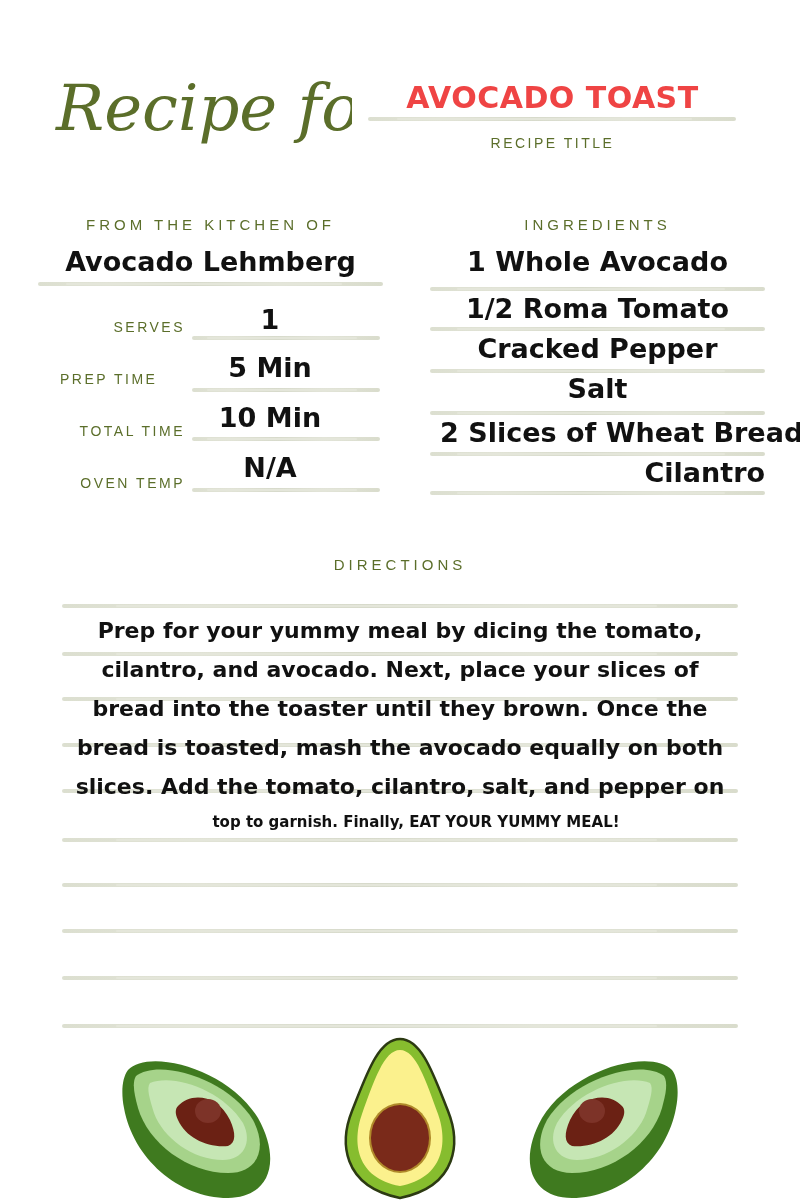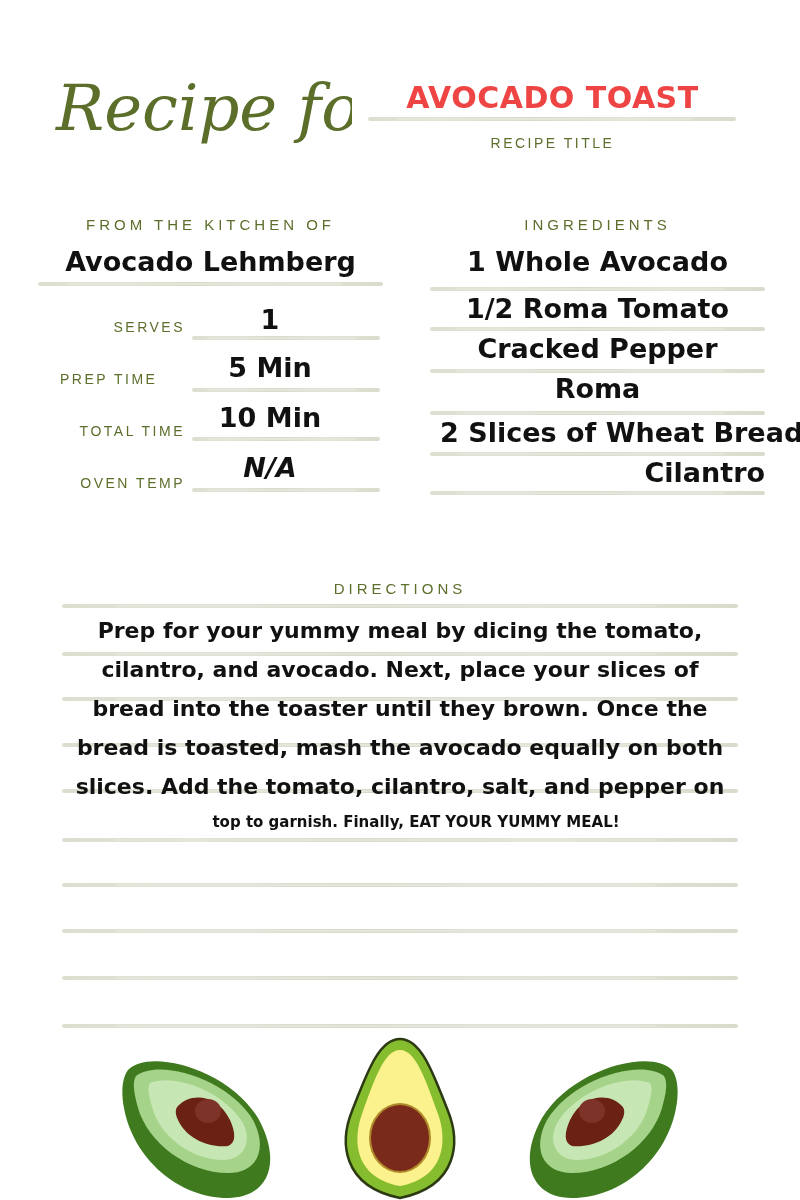--- a/index.html
+++ b/index.html
@@ -64,44 +64,44 @@
 
 <div class="abs label small" style="left:60px; top:371px; width:125px; text-align:left;">PREP TIME</div>
 <div class="abs value" style="left:192px; top:352px; width:156px; font-size:27px;">5 Min</div>
 <div class="rule" style="left:192px; top:388px; width:188px;"></div>
 
 <div class="abs label small" style="left:60px; top:423px; width:125px; text-align:right;">TOTAL TIME</div>
 <div class="abs value" style="left:192px; top:402px; width:156px; font-size:27px;">10 Min</div>
 <div class="rule" style="left:192px; top:437px; width:188px;"></div>
 
 <div class="abs label small" style="left:60px; top:475px; width:125px; text-align:right;">OVEN TEMP</div>
-<div class="abs value" style="left:192px; top:452px; width:156px; font-size:27px;font-style:italic;">N/A</div>
+<div class="abs value" style="left:192px; top:452px; width:156px; font-size:27px;">N/A</div>
 <div class="rule" style="left:192px; top:488px; width:188px;"></div>
 
 <div class="abs label" style="left:430px; top:216px; width:335px; text-align:center;">INGREDIENTS</div>
 
 <div class="abs value" style="left:430px; top:246px; width:335px; font-size:27px;">1 Whole Avocado</div>
 <div class="rule" style="left:430px; top:287px; width:335px;"></div>
 
 <div class="abs value" style="left:430px; top:293px; width:335px; font-size:27px;">1/2 Roma Tomato</div>
 <div class="rule" style="left:430px; top:327px; width:335px;"></div>
 
 <div class="abs value" style="left:430px; top:333px; width:335px; font-size:27px;">Cracked Pepper</div>
 <div class="rule" style="left:430px; top:369px; width:335px;"></div>
 
-<div class="abs value" style="left:430px; top:373px; width:335px; font-size:27px;">Roma</div>
+<div class="abs value" style="left:430px; top:373px; width:335px; font-size:27px;">Salt</div>
 <div class="rule" style="left:430px; top:411px; width:335px;"></div>
 
 <div class="abs value" style="left:440px; top:417px; width:355px; font-size:27px;">2 Slices of Wheat Bread</div>
 <div class="rule" style="left:430px; top:452px; width:335px;"></div>
 
 <div class="abs value" style="left:430px; top:457px; width:335px; font-size:27px;text-align:right;">Cilantro</div>
 <div class="rule" style="left:430px; top:491px; width:335px;"></div>
 
-<div class="abs label" style="left:0; top:556px; width:800px; text-align:center;margin-top:24px;">DIRECTIONS</div>
+<div class="abs label" style="left:0; top:556px; width:800px; text-align:center;">DIRECTIONS</div>
 
 <div class="rule" style="left:62px; top:604px; width:676px;"></div>
 <div class="abs value" style="left:62px; top:618px; width:676px; font-size:22px;">Prep for your yummy meal by dicing the tomato,</div>
 <div class="rule" style="left:62px; top:652px; width:676px;"></div>
 <div class="abs value" style="left:62px; top:657px; width:676px; font-size:22px;">cilantro, and avocado. Next, place your slices of</div>
 <div class="rule" style="left:62px; top:697px; width:676px;"></div>
 <div class="abs value" style="left:62px; top:696px; width:676px; font-size:22px;">bread into the toaster until they brown. Once the</div>
 <div class="rule" style="left:62px; top:743px; width:676px;"></div>
 <div class="abs value" style="left:62px; top:735px; width:676px; font-size:22px;">bread is toasted, mash the avocado equally on both</div>
 <div class="rule" style="left:62px; top:789px; width:676px;"></div>

